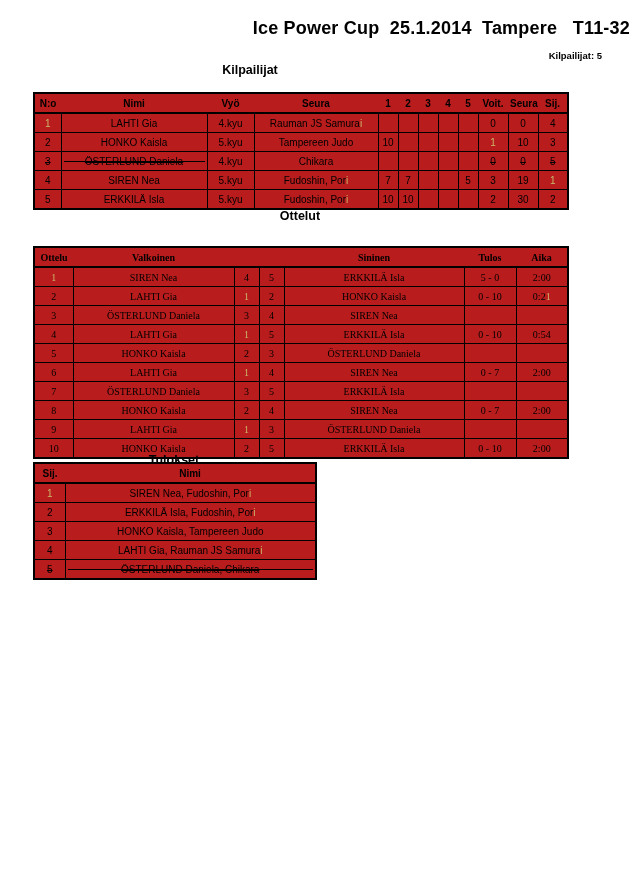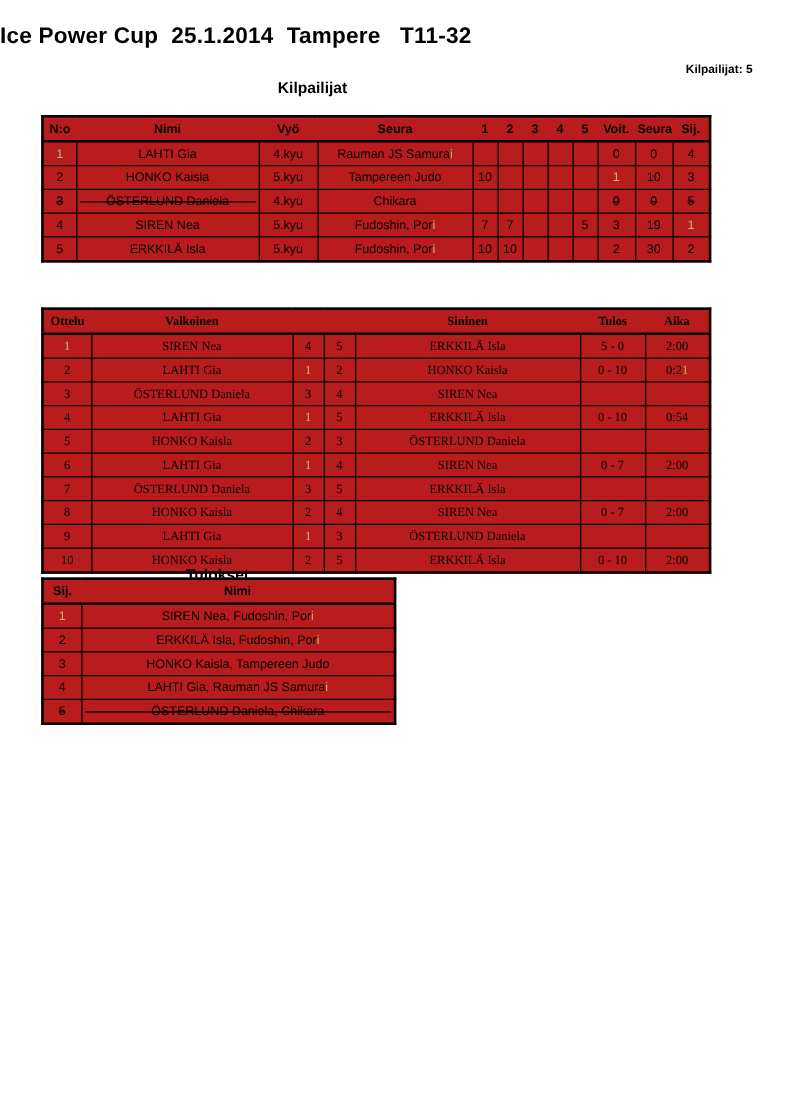--- a/index.html
+++ b/index.html
@@ -7,21 +7,21 @@
   .page{
     position:relative;
     width:630px;height:891px;
     background:#ffffff;
     font-family:"Liberation Sans", sans-serif;
     color:#000;
     overflow:hidden;
   }
   .doc-title{
     position:absolute;top:18px;left:0;width:630px;
-    text-align:left;font-size:18px;font-weight:bold;
+    text-align:right;font-size:18px;font-weight:bold;
     white-space:pre;letter-spacing:0.2px;
   }
   .comp-count{
     position:absolute;top:50px;right:28px;
     font-size:9.5px;font-weight:bold;
   }
   .sec-title{
     position:absolute;text-align:center;
     font-size:12.5px;font-weight:bold;
   }
@@ -173,20 +173,21 @@
           <td></td>
           <td></td>
           <td></td>
           <td class="thick-left">2</td>
           <td>30</td>
           <td>2</td>
         </tr>
       </tbody>
   </table>
 
+  <div class="sec-title sec2">Ottelut</div>
   <table class="tbl tbl2">
     <colgroup>
       <col style="width:39px">
         <col style="width:161px">
         <col style="width:25px">
         <col style="width:25px">
       <col style="width:180px">
         <col style="width:52px">
         <col style="width:52px">
     </colgroup>

